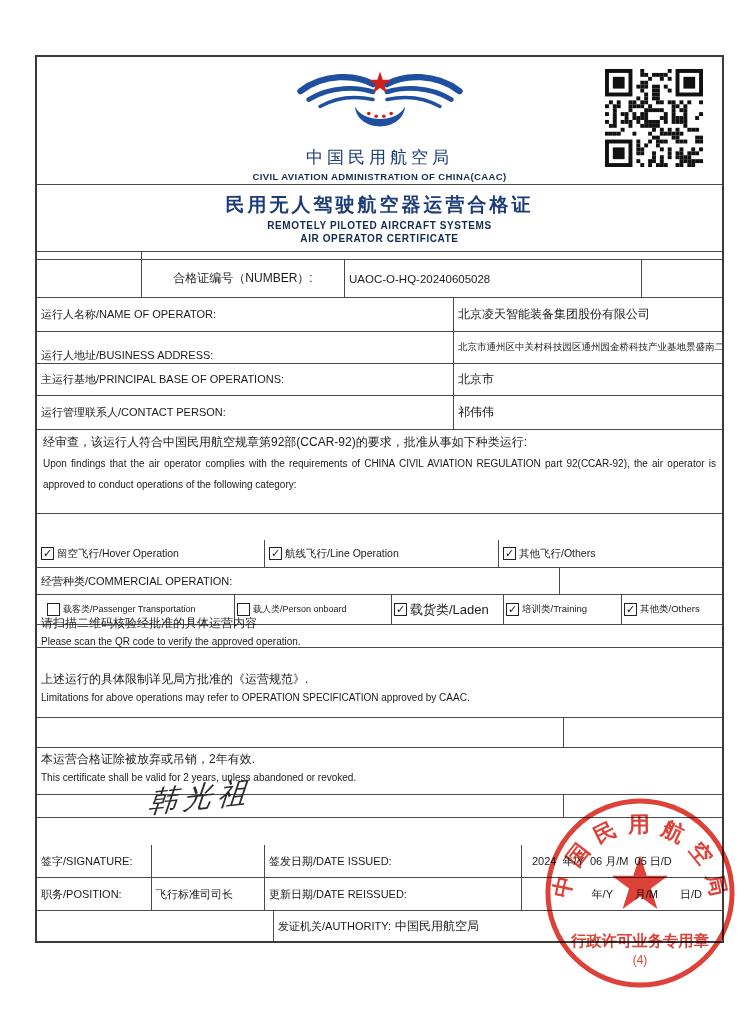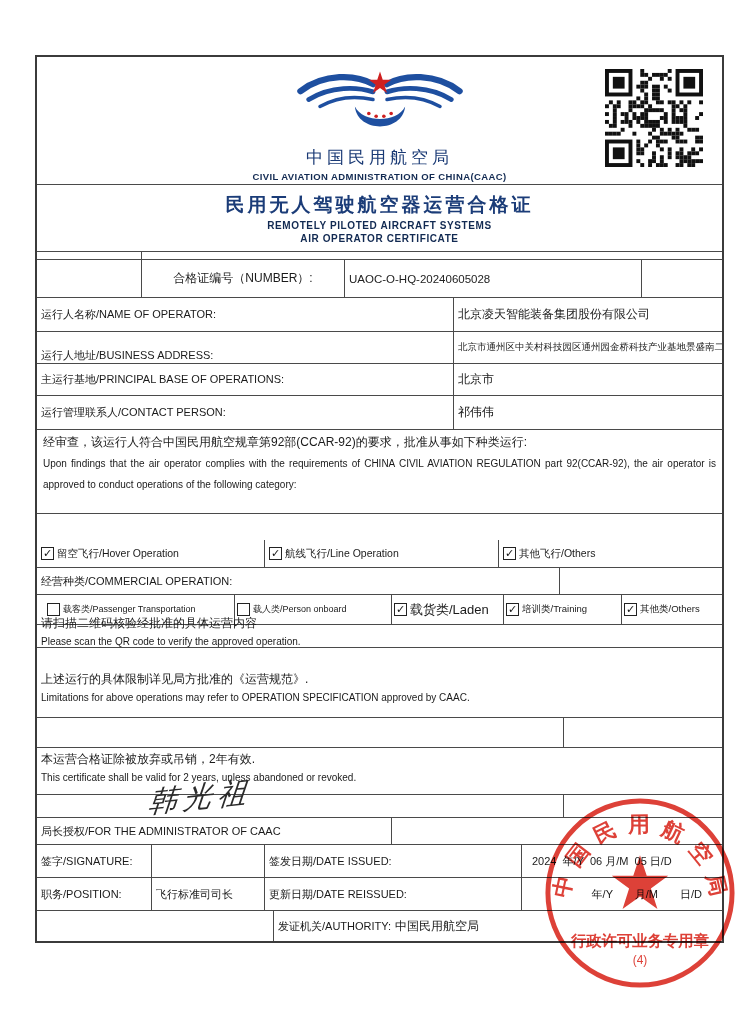--- a/index.html
+++ b/index.html
@@ -445,26 +445,20 @@
       <div class="two-cn">本运营合格证除被放弃或吊销，2年有效.</div>
       <div class="two-en">This certificate shall be valid for 2 years, unless abandoned or revoked.</div>
     </div>
   </div>
 
   <div class="row" style="top:738px;height:23px;">
     <div class="c" style="width:527px;"></div>
       <div class="c last" style="flex:1;"></div>
   </div>
 
-  <div class="row" style="top:761px;height:27px;">
-    <div class="c" style="width:355px;">
-        <span class="lab">局长授权/FOR THE ADMINISTRATOR OF CAAC</span>
-      </div>
-    <div class="c last" style="flex:1;"></div>
-  </div>
 
   <div class="row" style="top:788px;height:33px;">
     <div class="c" style="width:115px;">
         <span class="lab">签字/SIGNATURE:</span>
       </div>
     <div class="c" style="width:113px;"></div>
     <div class="c" style="width:257px;">
         <span class="lab">签发日期/DATE ISSUED:</span>
       </div>
     <div class="c last datecell" style="flex:1;padding-left:10px;">2024  年/Y  06 月/M  05 日/D</div>

